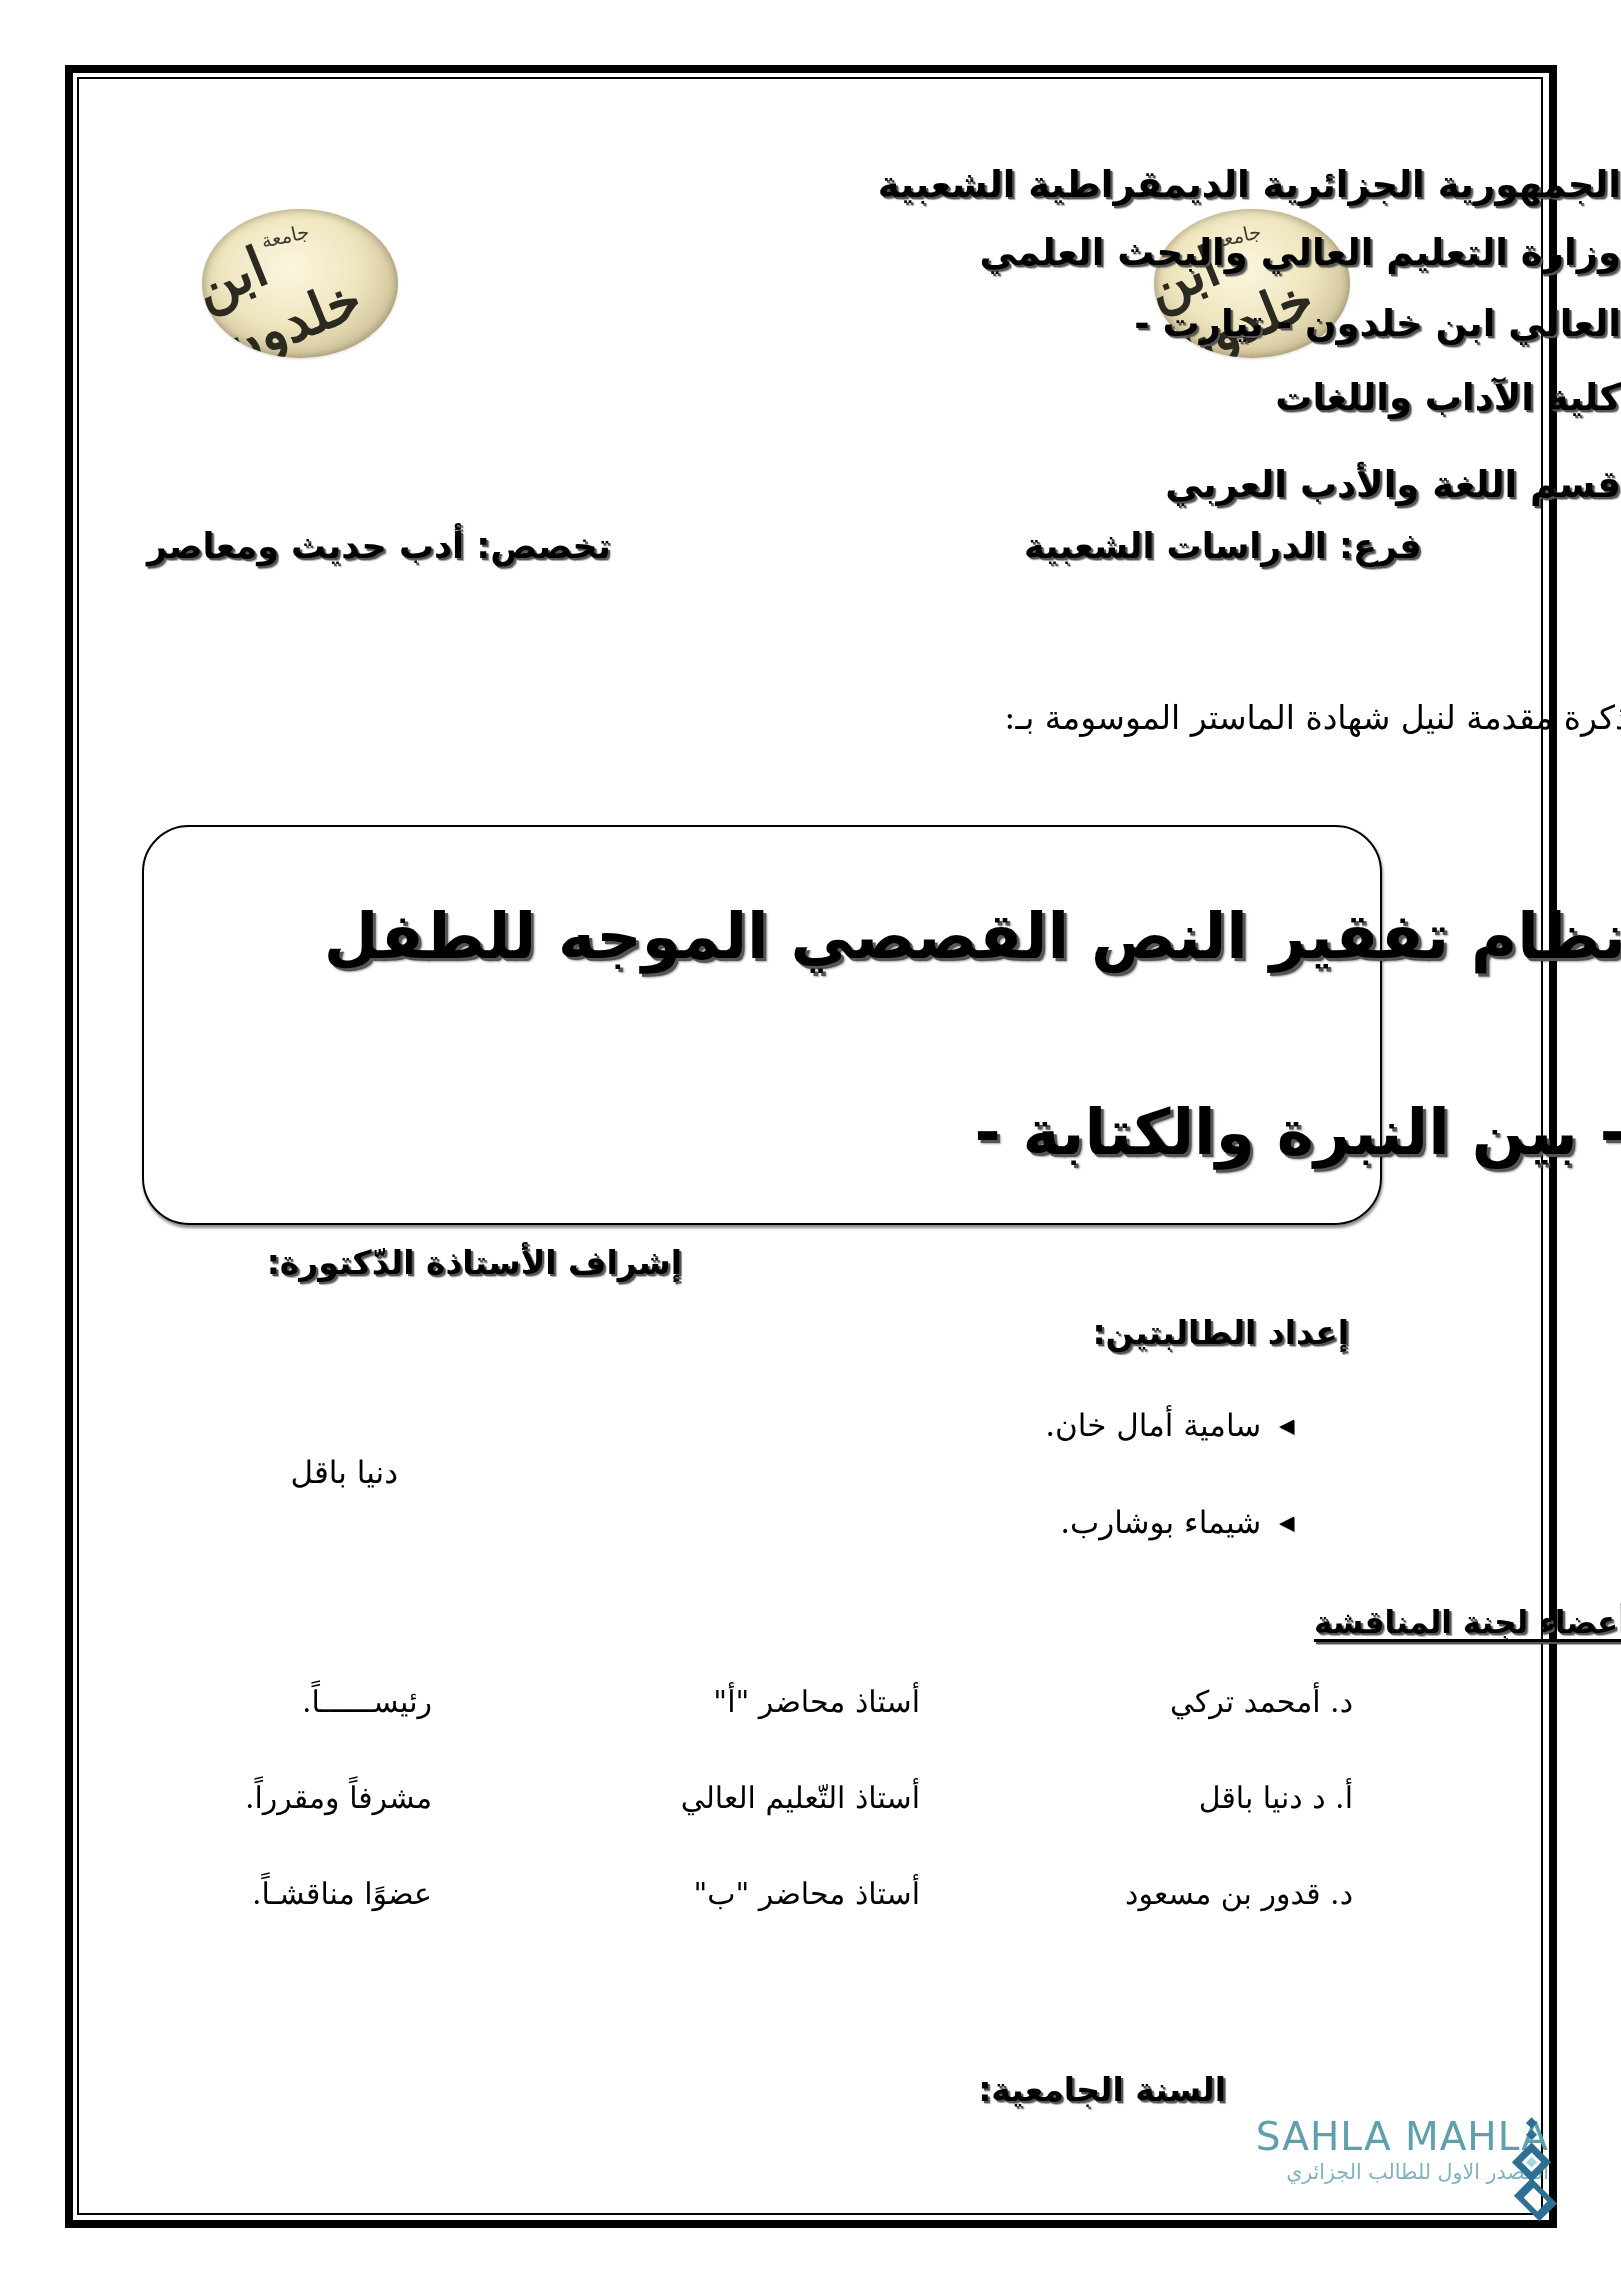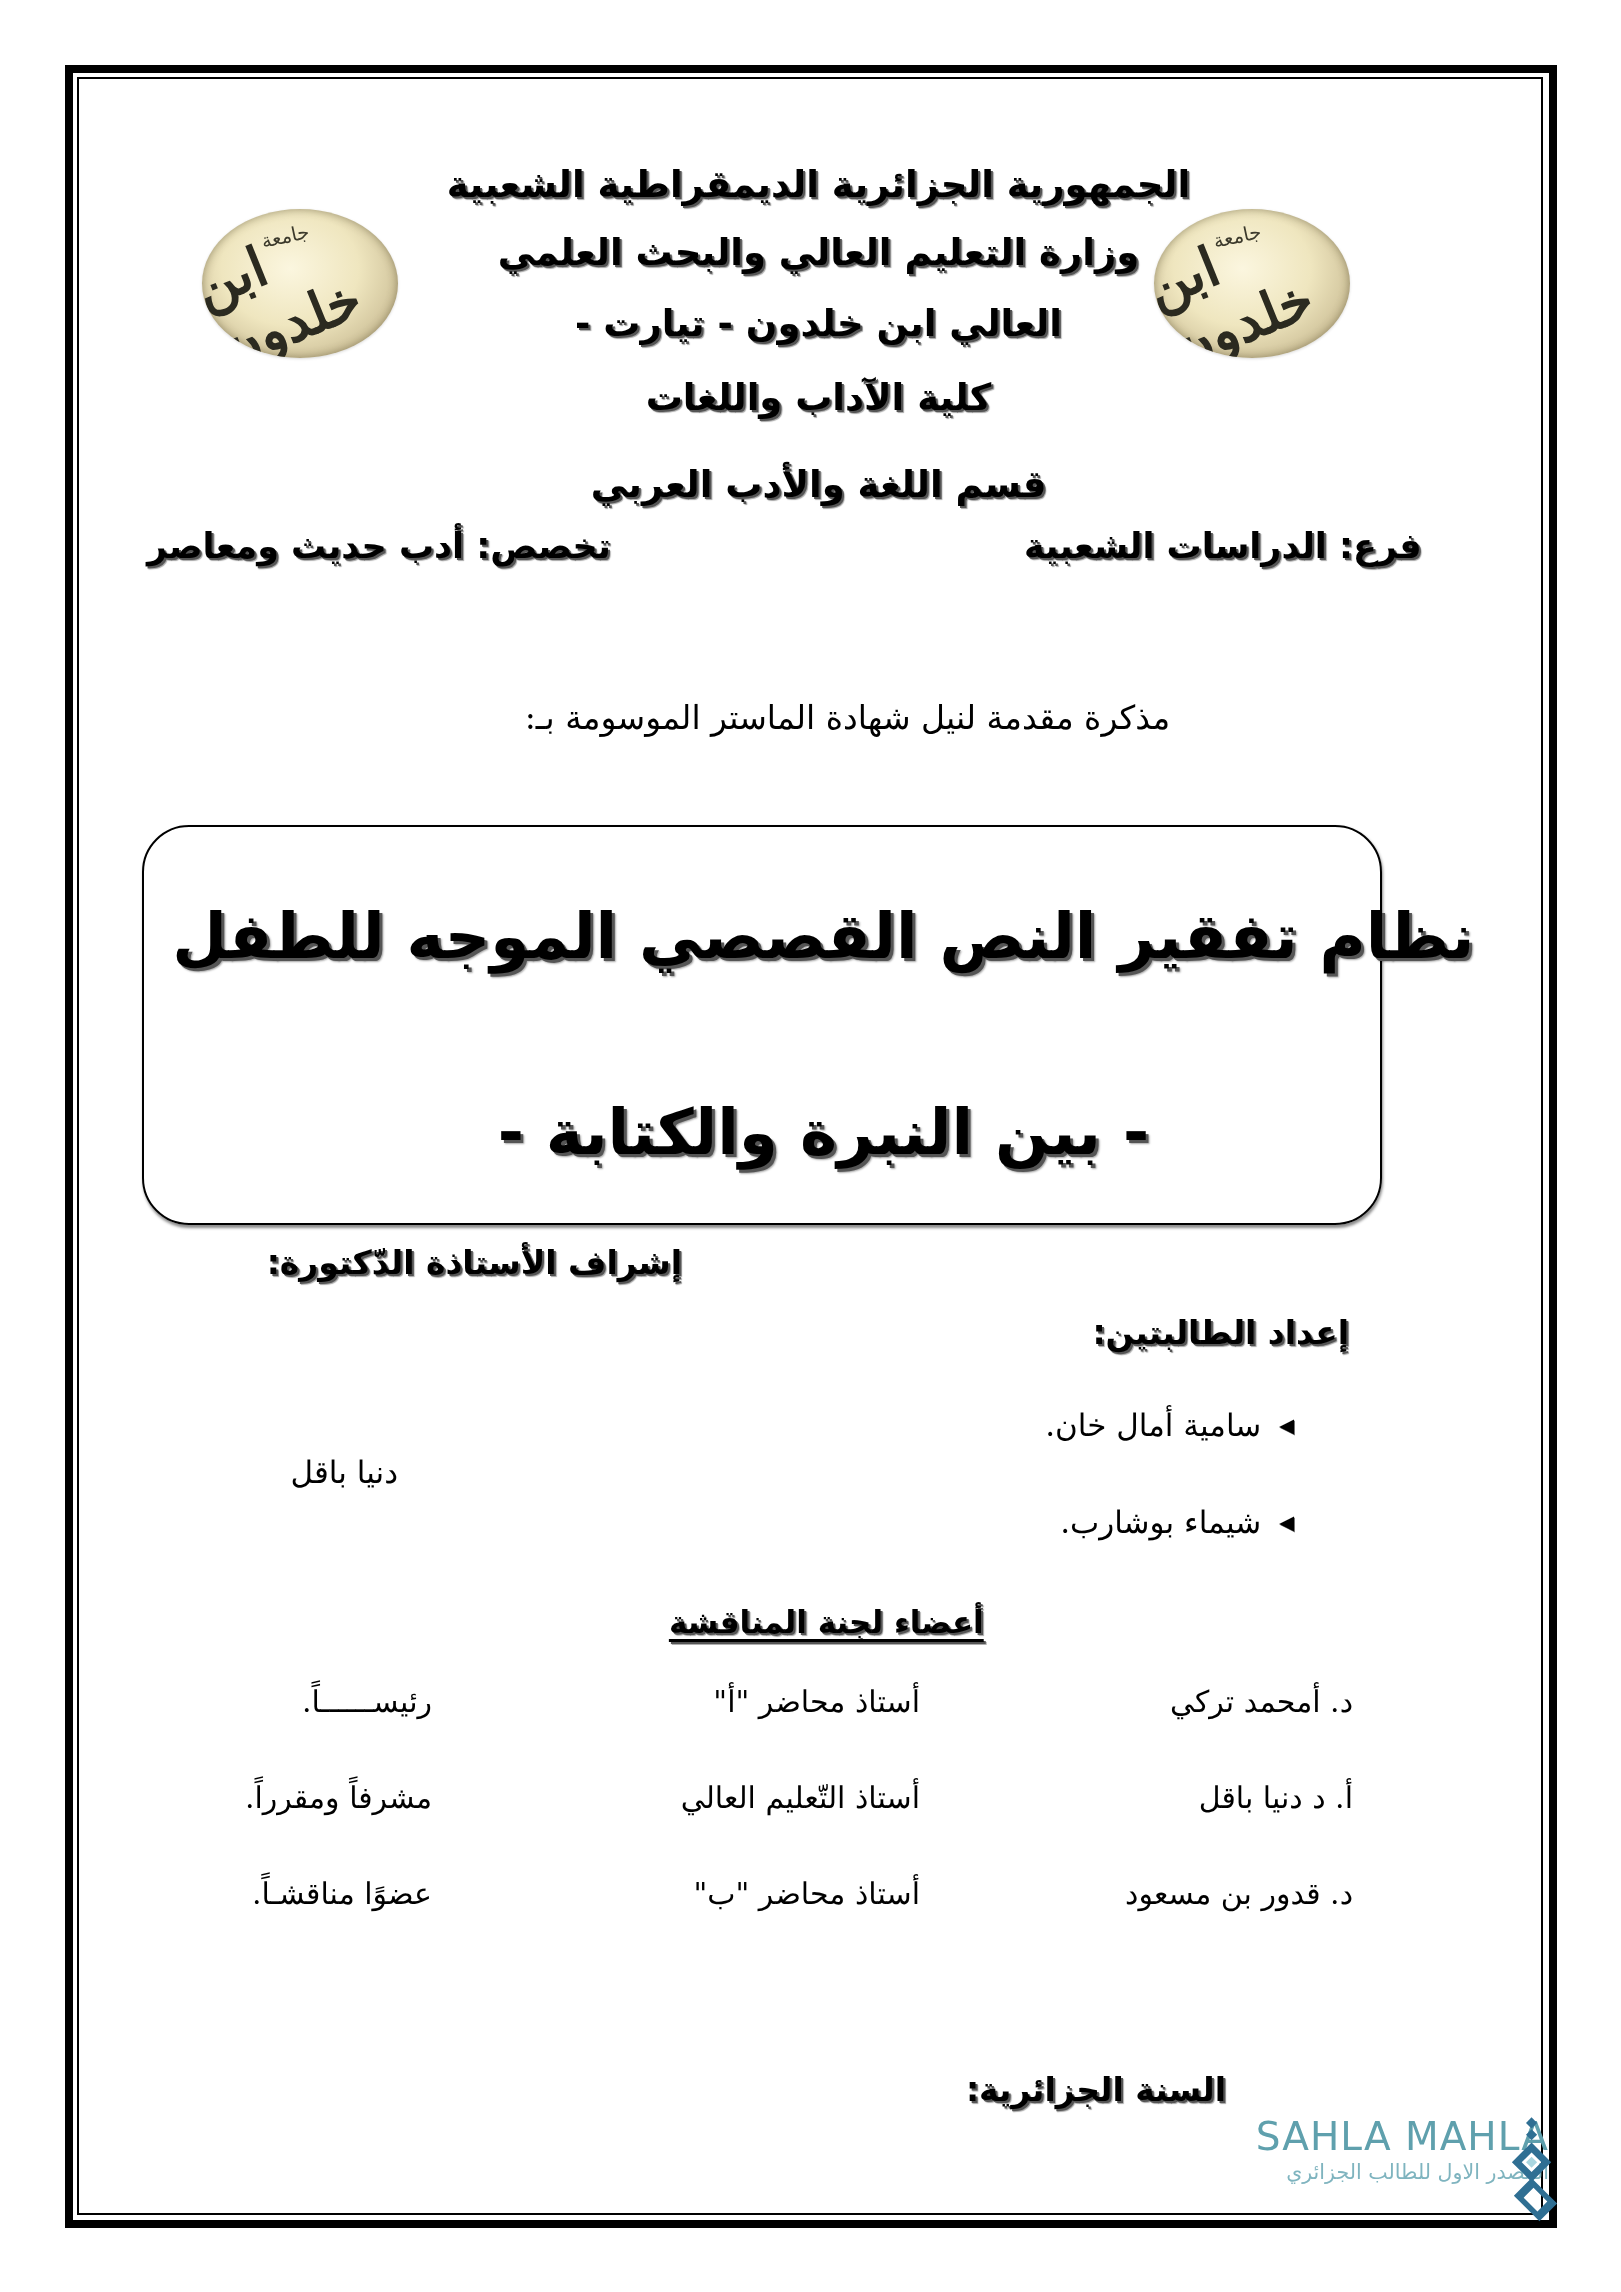--- a/index.html
+++ b/index.html
@@ -14,21 +14,21 @@
     position: absolute; left: 77px; top: 77px; width: 1466px; height: 2138px;
     border: 2px solid #000;
   }
 
   .ar { direction: rtl; unicode-bidi: embed; }
   .heavy {
     font-family: "DejaVu Sans", sans-serif; font-weight: bold;
     text-shadow: 2px 2px 0 #555, 2.9px 2.9px 1px rgba(0,0,0,0.35);
   }
 
-  .center-line { position: absolute; left: 0; width: 1621px; text-align: center; padding-left: 16px; }
+  .center-line { position: absolute; left: 0; width: 1621px; text-align: right; padding-left: 16px; }
 
   .logo {
     position: absolute; width: 196px; height: 149px; border-radius: 50%;
     background: radial-gradient(ellipse at 45% 40%, #fbf6df 0%, #efe6bf 45%, #cfc29a 75%, #9e9577 100%);
     box-shadow: inset 0 0 9.8px rgba(60,50,20,0.45), 0 1px 2.9px rgba(0,0,0,0.15);
     display: flex; align-items: center; justify-content: center; overflow: hidden;
   }
   .logo-glyph {
     font-family: "DejaVu Serif", serif; font-size: 55px; color: #2b2a20; font-weight: bold;
     transform: rotate(-22deg); letter-spacing: -3.9px;
@@ -133,21 +133,21 @@
   <span class="c-rank">أستاذ التّعليم العالي</span>
   <span class="c-role">مشرفاً ومقرراً.</span>
 </div>
 <div class="committee-row" style="top:1876px;">
   <span class="c-name">د. قدور بن مسعود</span>
   <span class="c-rank">أستاذ محاضر "ب"</span>
   <span class="c-role">عضوًا مناقشـاً.</span>
 </div>
 
 <div class="year-line">
-  <span class="heavy year-label">السنة الجزائرية:</span>
+  <span class="heavy year-label">السنة الجامعية:</span>
 </div>
 
 <div class="watermark">
   <div class="wm-brand">SAHLA MAHLA</div>
   <div class="wm-tag">المصدر الاول للطالب الجزائري</div>
 </div>
 <svg class="wm-mark" viewBox="0 0 70 120">
   <g fill="#2f6f93">
     <rect x="28" y="2" width="8" height="8" transform="rotate(45 32 6)"></rect>
     <rect x="28" y="14" width="8" height="8" transform="rotate(45 32 18)"></rect>

